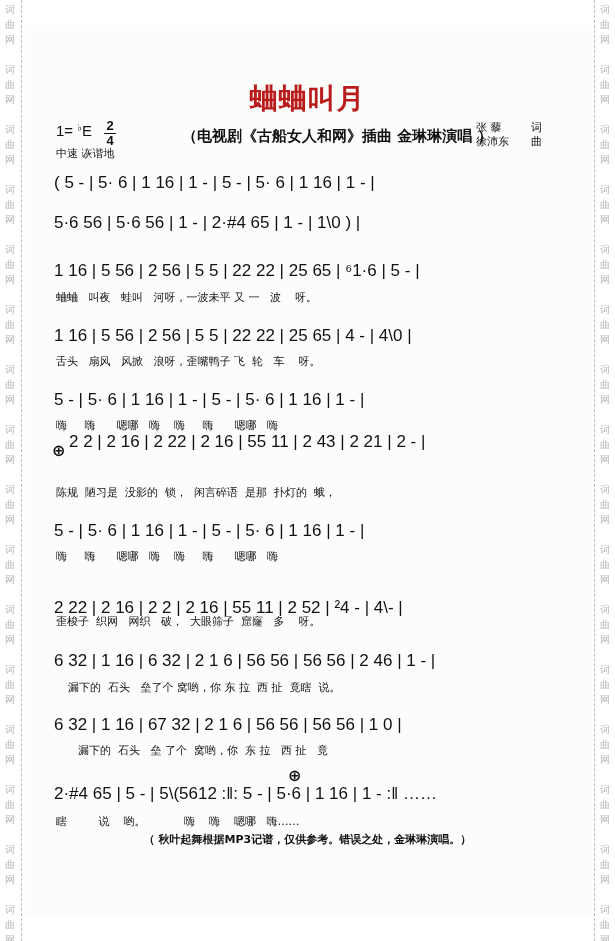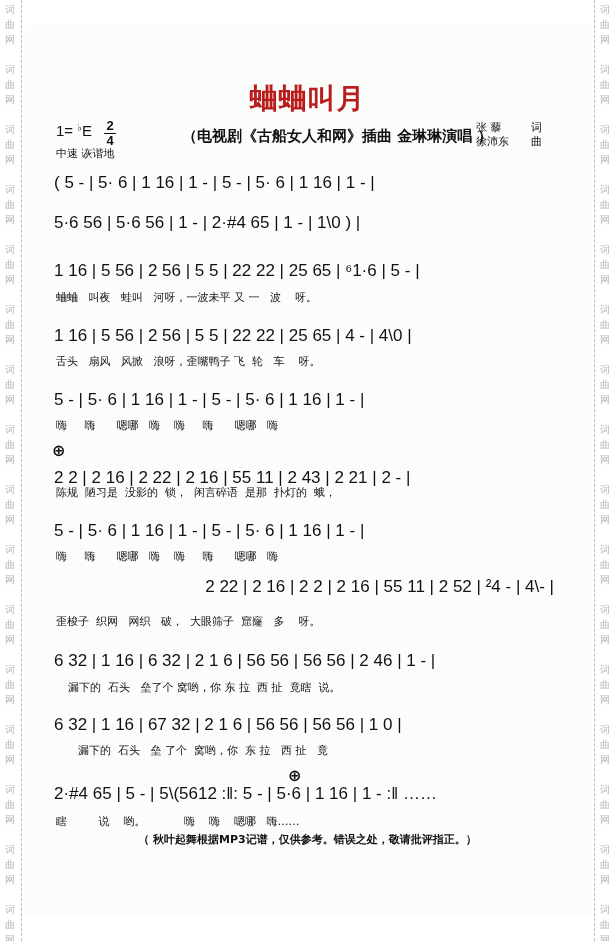--- a/index.html
+++ b/index.html
@@ -221,30 +221,30 @@
 
 <div id="score">
     <div class="row" style="top: 173px;">( 5 - | 5· 6 | 1 16 | 1 - | 5 - | 5· 6 | 1 16 | 1 - |</div>
     <div class="row" style="top: 213px;">5·6 56 | 5·6 56 | 1 - | 2·#4 65 | 1 - | 1\0 ) |</div>
     <div class="row" style="top: 261px;">1 16 | 5 56 | 2 56 | 5 5 | 22 22 | 25 65 | ⁶1·6 | 5 - |</div>
     <div class="lyr" style="top: 290px;">蛐蛐   叫夜   蛙叫   河呀，一波未平 又 一   波    呀。</div>
     <div class="row" style="top: 326px;">1 16 | 5 56 | 2 56 | 5 5 | 22 22 | 25 65 | 4 - | 4\0 |</div>
     <div class="lyr" style="top: 354px;">舌头   扇风   风掀   浪呀，歪嘴鸭子 飞  轮   车    呀。</div>
     <div class="row" style="top: 390px;">5 - | 5· 6 | 1 16 | 1 - | 5 - | 5· 6 | 1 16 | 1 - |</div>
     <div class="lyr" style="top: 418px;">嗨     嗨      嗯哪   嗨    嗨     嗨      嗯哪   嗨</div>
-    <div class="row" style="top: 468px;">2 2 | 2 16 | 2 22 | 2 16 | 55 11 | 2 43 | 2 21 | 2 - |</div>
+    <div class="row" style="top: 432px; margin-left: 15px;">2 2 | 2 16 | 2 22 | 2 16 | 55 11 | 2 43 | 2 21 | 2 - |</div>
     <div class="lyr" style="top: 485px;">陈规  陋习是  没影的  锁，  闲言碎语  是那  扑灯的  蛾，</div>
     <div class="row" style="top: 521px;">5 - | 5· 6 | 1 16 | 1 - | 5 - | 5· 6 | 1 16 | 1 - |</div>
     <div class="lyr" style="top: 549px;">嗨     嗨      嗯哪   嗨    嗨     嗨      嗯哪   嗨</div>
-    <div class="row" style="top: 577px; text-align: right;">2 22 | 2 16 | 2 2 | 2 16 | 55 11 | 2 52 | ²4 - | 4\- |</div>
+    <div class="row" style="top: 598px;">2 22 | 2 16 | 2 2 | 2 16 | 55 11 | 2 52 | ²4 - | 4\- |</div>
     <div class="lyr" style="top: 614px;">歪梭子  织网   网织   破，  大眼筛子  窟窿   多    呀。</div>
     <div class="row" style="top: 651px;">6 32 | 1 16 | 6 32 | 2 1 6 | 56 56 | 56 56 | 2 46 | 1 - |</div>
     <div class="lyr" style="top: 680px; margin-left: 12px;">漏下的  石头   垒了个 窝哟，你 东 拉  西 扯  竟瞎  说。</div>
     <div class="row" style="top: 715px;">6 32 | 1 16 | 67 32 | 2 1 6 | 56 56 | 56 56 | 1 0 |</div>
     <div class="lyr" style="top: 743px; margin-left: 22px;">漏下的  石头   垒 了个  窝哟，你  东 拉   西 扯   竟</div>
     <div class="row" style="top: 784px;">2·#4 65 | 5 - | 5\(5612 :‖: 5 - | 5·6 | 1 16 | 1 - :‖ ……</div>
     <div class="lyr" style="top: 814px;">瞎         说    哟。           嗨    嗨    嗯哪   嗨……</div>
   </div>
 
 <div class="coda" style="left:52px;top:441px">⊕</div>
 <div class="coda" style="left:288px;top:766px">⊕</div>
 
-<div class="footnote">（ 秋叶起舞根据MP3记谱，仅供参考。错误之处，敬请批评指正。）</div>
+<div class="footnote">（ 秋叶起舞根据MP3记谱，仅供参考。错误之处，金琳琳演唱。）</div>
 
 </body></html>

